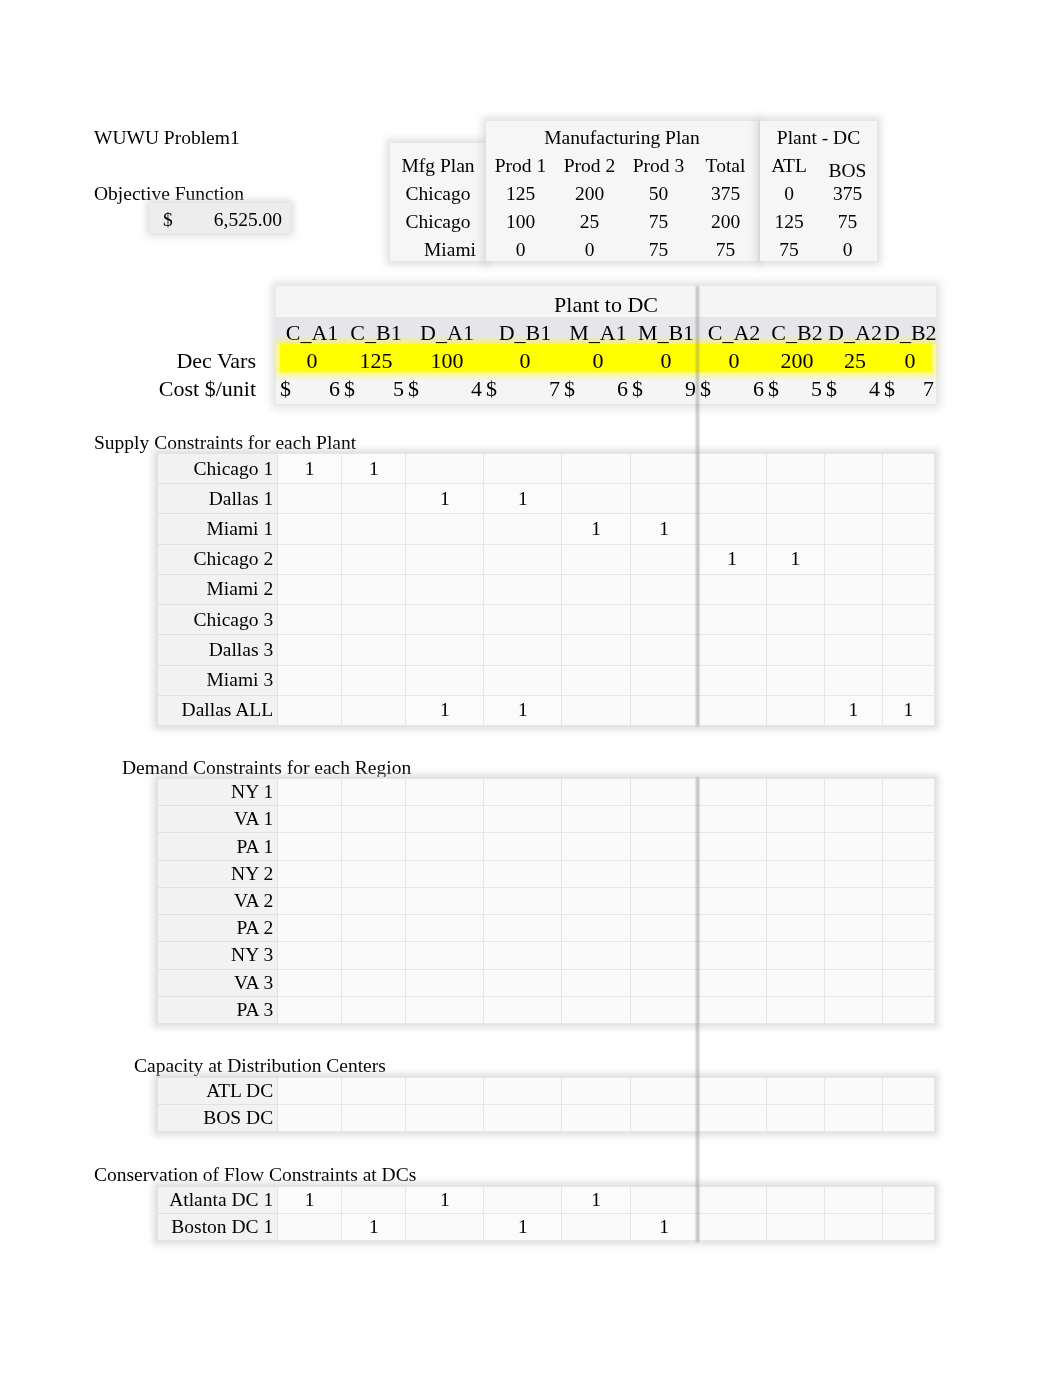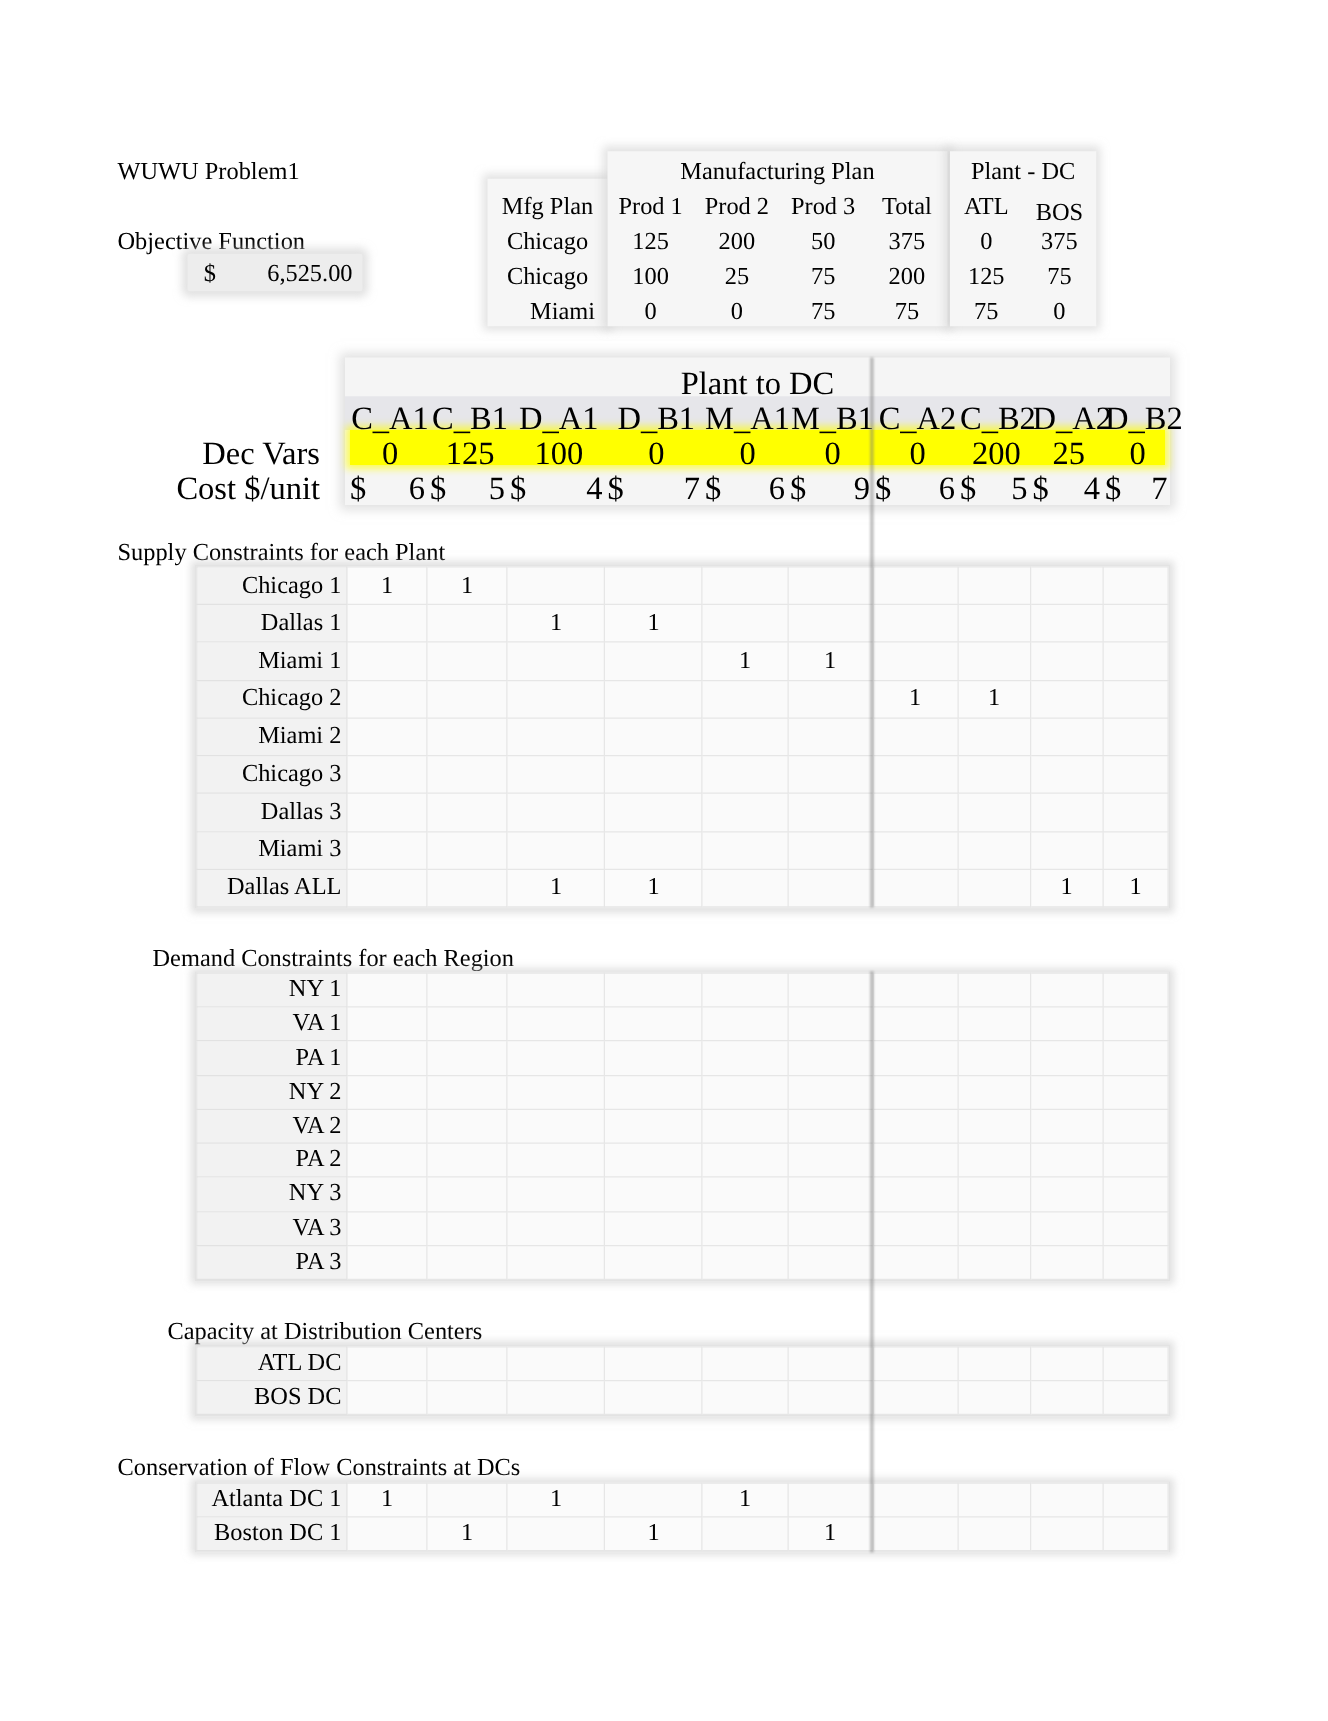--- a/index.html
+++ b/index.html
@@ -150,21 +150,21 @@
   }
   #ptdc-yellow {
     position: absolute;
     left: 4px; top: 58px;
     width: 652px; height: 28px;
     background: #ffff00;
     box-shadow: 0 0 6px 3px rgba(255,255,0,0.65);
   }
   #ptdc-block .ptcell {
     position: absolute;
-    font-size: 26px;
+    font-size: 22px;
     white-space: nowrap;
     text-align: center;
   }
 
   
   .pagebreak {
     position: absolute;
     left: 696px;
     width: 3px;
     background: rgba(120,120,120,0.45);

